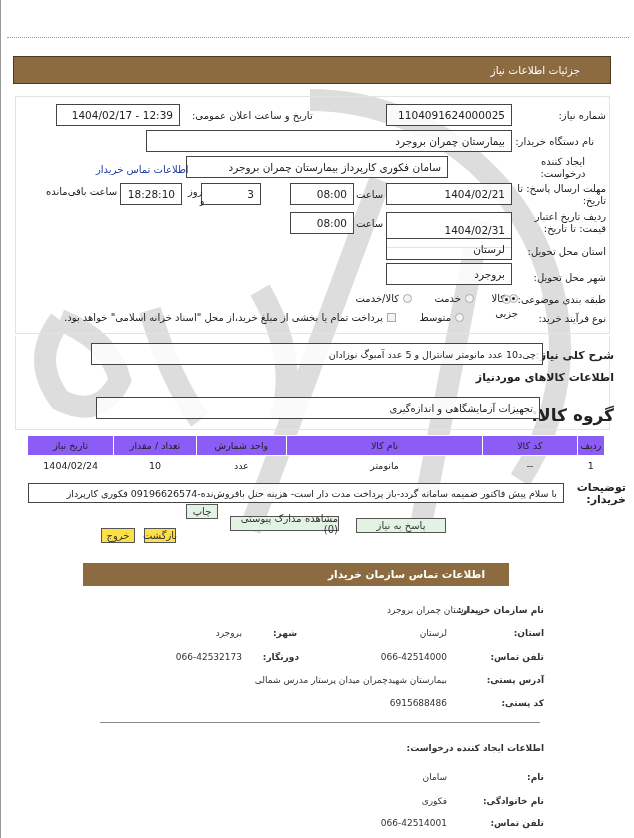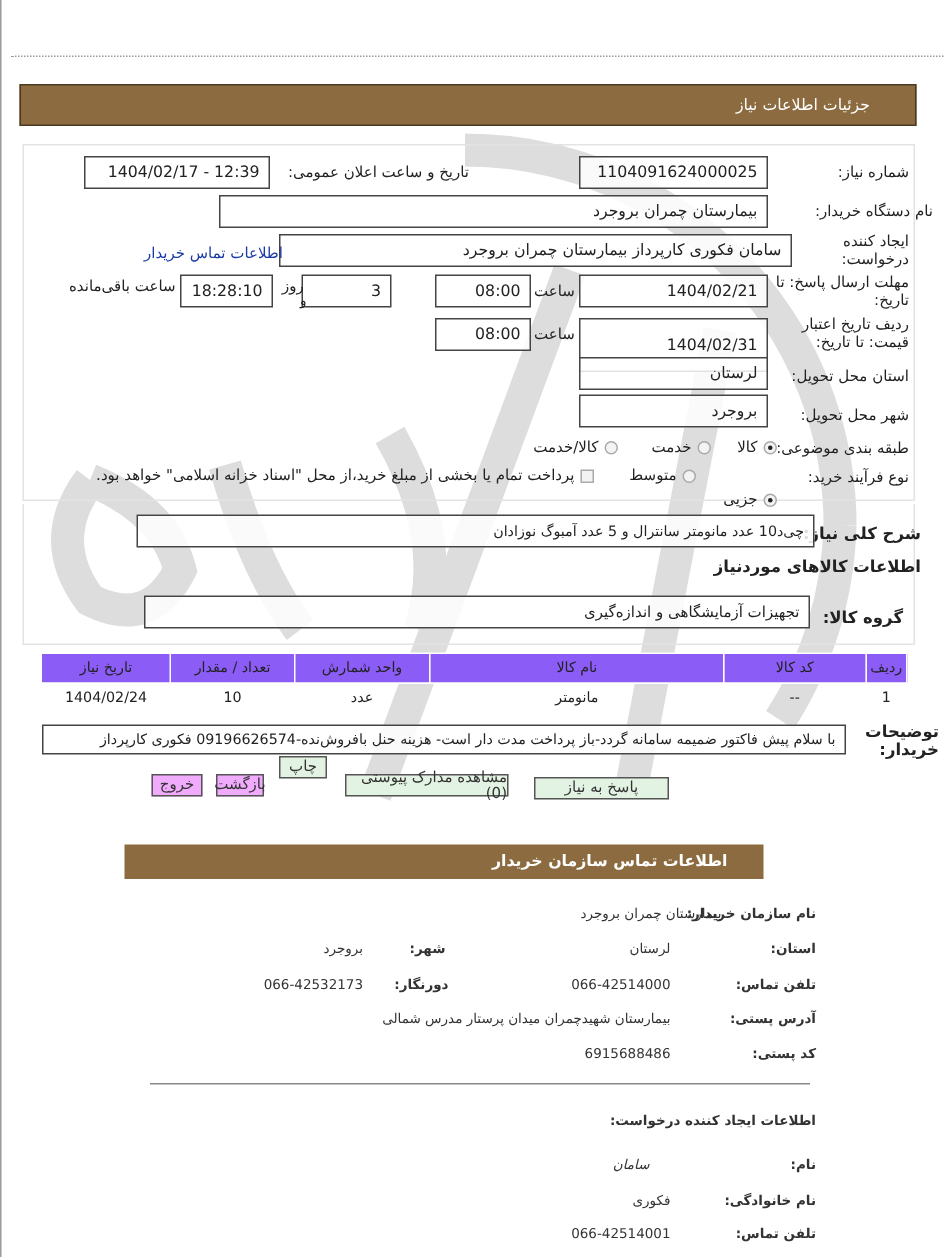--- a/index.html
+++ b/index.html
@@ -35,21 +35,21 @@
   .opt { position:absolute; font-size:10px; white-space:nowrap; display:flex; align-items:center; gap:4px; }
   .bold { font-weight:bold; }
   table.items { position:absolute; left:27px; width:578px; border-collapse:collapse; font-size:9.5px; }
   table.items th { background:#8b5cf6; color:#222; font-weight:normal; height:17px; border:1px solid #fff; }
   table.items td { height:17px; text-align:center; }
   .btn {
     position:absolute; height:15px; font-size:10px; border:1px solid #555; box-sizing:border-box;
     display:flex; align-items:center; justify-content:center; cursor:pointer; color:#333;
   }
   .btn.green { background:#e3f3e3; }
-  .btn.red { background:#f0abfc; }
+  .btn.red { background:#fde047;margin-top:12px; }
   .ci-lbl { position:absolute; font-size:9px; font-weight:bold; color:#333; white-space:nowrap; }
   .ci-val { position:absolute; font-size:9px; color:#333; white-space:nowrap; }
   .hr { position:absolute; left:100px; width:440px; height:1px; background:#888; }
 </style>
 </head>
 <body>
 
 <div class="left-rule"></div>
 <div class="dotted"></div>
 
@@ -69,25 +69,25 @@
   <span>جزئیات اطلاعات نیاز</span>
 </div>
 
 <div class="panel" style="top:96px; height:238px;"></div>
 
 <div class="lbl" style="right:28px; top:110px;">شماره نیاز:</div>
 <div class="box ltr" style="left:386px; top:104px; width:126px; height:22px;">1104091624000025</div>
 <div class="lbl" style="left:192px; top:110px;">تاریخ و ساعت اعلان عمومی:</div>
 <div class="box ltr" style="left:56px; top:104px; width:124px; height:22px;">1404/02/17 - 12:39</div>
 
-<div class="lbl" style="right:12px; top:136px;">نام دستگاه خریدار:</div>
+<div class="lbl" style="right:40px; top:136px;">نام دستگاه خریدار:</div>
 <div class="box rtl" style="left:146px; top:130px; width:366px; height:22px;">بیمارستان چمران بروجرد</div>
 
-<div class="lbl2" style="right:28px; top:156px; width:86px;">ایجاد کننده درخواست:</div>
-<div class="box rtl" style="left:186px; top:156px; width:342px; height:22px;">سامان فکوری کارپرداز  بیمارستان چمران بروجرد</div>
+<div class="lbl2" style="right:28px; top:156px; width:86px;text-align:center;">ایجاد کننده درخواست:</div>
+<div class="box rtl" style="left:186px; top:156px; width:262px; height:22px;">سامان فکوری کارپرداز  بیمارستان چمران بروجرد</div>
 <div class="link" style="left:96px; top:164px;">اطلاعات تماس خریدار</div>
 
 <div class="lbl2" style="right:28px; top:183px; width:90px;">مهلت ارسال پاسخ: تا تاریخ:</div>
 <div class="box ltr" style="left:386px; top:183px; width:126px; height:22px;">1404/02/21</div>
 <div class="lbl" style="left:356px; top:189px;">ساعت</div>
 <div class="box ltr" style="left:290px; top:183px; width:64px; height:22px;">08:00</div>
 <div class="box ltr" style="left:201px; top:183px; width:60px; height:22px;">3</div>
 <div class="lbl" style="left:188px; top:186px;">روز</div>
 <div class="lbl" style="left:200px; top:196px; font-size:9px;">و</div>
 <div class="box ltr" style="left:120px; top:183px; width:62px; height:22px;">18:28:10</div>
@@ -112,38 +112,38 @@
 <div class="opt" style="right:160px; top:293px;">
   <span class="radio"></span>
   <span>خدمت</span>
 </div>
 <div class="opt" style="right:222px; top:293px;">
   <span class="radio"></span>
   <span>کالا/خدمت</span>
 </div>
 
 <div class="lbl" style="right:28px; top:313px;">نوع فرآیند خرید:</div>
-<div class="opt" style="right:116px; top:328px;">
+<div class="opt" style="right:116px; top:295px;flex-direction:column;">
   <span class="radio on"></span>
   <span>جزیی</span>
 </div>
 <div class="opt" style="right:170px; top:312px;">
   <span class="radio"></span>
   <span>متوسط</span>
 </div>
 <div class="opt" style="right:238px; top:312px;">
   <span class="check"></span>
   <span>پرداخت تمام یا بخشی از مبلغ خرید،از محل "اسناد خزانه اسلامی" خواهد بود.</span>
 </div>
 
 <div class="panel" style="top:336px; height:94px; border-top:none;"></div>
 <div class="lbl bold" style="right:20px; top:349px; font-size:11px;">شرح کلی نیاز:</div>
 <div class="box rtl" style="left:91px; top:343px; width:452px; height:22px; font-size:9.5px;">چی‌د10 عدد مانومتر سانترال و 5 عدد آمبوگ نوزادان</div>
 <div class="lbl bold" style="right:20px; top:371px; font-size:11px;">اطلاعات کالاهای موردنیاز</div>
-<div class="lbl bold" style="right:32px; top:405px; font-size:11px;text-align:right;">گروه کالا:</div>
+<div class="lbl bold" style="right:20px; top:405px; font-size:17px;text-align:right;">گروه کالا:</div>
 <div class="box rtl" style="left:96px; top:397px; width:444px; height:22px; font-size:10px;">تجهیزات آزمایشگاهی و اندازه‌گیری</div>
 
 <table class="items" style="top:435px;">
   <thead>
     <tr>
       <th style="width:24px;">ردیف</th>
       <th style="width:90px;">کد کالا</th>
       <th style="width:190px;">نام کالا</th>
       <th style="width:86px;">واحد شمارش</th>
       <th style="width:78px;">تعداد / مقدار</th>
@@ -192,19 +192,19 @@
 <div class="ci-val" style="right:187px; top:675px;">بیمارستان شهیدچمران میدان پرستار مدرس شمالی</div>
 
 <div class="ci-lbl" style="right:90px; top:698px;">کد پستی:</div>
 <div class="ci-val" style="right:187px; top:698px;">6915688486</div>
 
 <div class="hr" style="top:722px;"></div>
 
 <div class="ci-lbl" style="right:90px; top:743px;">اطلاعات ایجاد کننده درخواست:</div>
 
 <div class="ci-lbl" style="right:90px; top:772px;">نام:</div>
-<div class="ci-val" style="right:201px; top:772px;font-style:italic;">سامان</div>
+<div class="ci-val" style="right:187px; top:772px;">سامان</div>
 
 <div class="ci-lbl" style="right:90px; top:796px;">نام خانوادگی:</div>
 <div class="ci-val" style="right:187px; top:796px;">فکوری</div>
 
 <div class="ci-lbl" style="right:90px; top:818px;">تلفن تماس:</div>
 <div class="ci-val" style="right:187px; top:818px;">066-42514001</div>
 
 </body></html>

